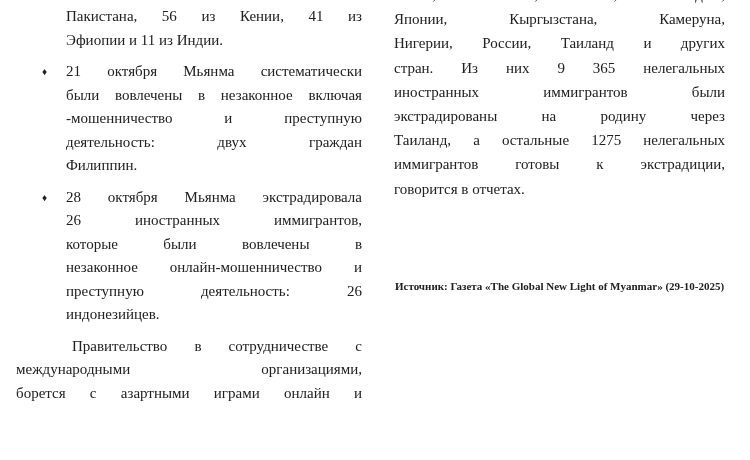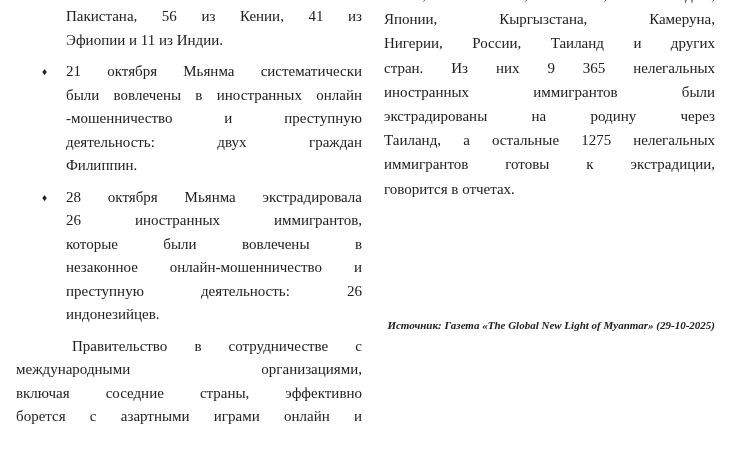--- a/index.html
+++ b/index.html
@@ -3,69 +3,68 @@
 <meta charset="utf-8">
 <style>
   html,body{margin:0;padding:0;}
   body{
     width:750px;height:460px;overflow:hidden;position:relative;
     background:#ffffff;color:#212121;
     font-family:"Liberation Serif", "DejaVu Serif", serif;
   }
   .col{position:absolute;top:0;overflow:visible;}
   .col-left{left:16px;width:346px;padding-top:5px;}
-  .col-right{left:384px;width:331px;}
+  .col-right{left:394px;width:331px;}
   .para{margin:0 0 8px 0;}
   .para.hang{margin-left:50px;position:relative;}
   .bullet{
     position:absolute;left:-24px;top:0;
     font-size:10px;line-height:23.5px;color:#212121;
   }
   .line{
     display:block;height:23.5px;line-height:23.5px;
     font-size:15px;white-space:normal;overflow:visible;
   }
   .col-right .line{height:24.2px;line-height:24.2px;}
   .line.j{text-align:justify;text-align-last:justify;}
   .line.indent{padding-left:56px;}
   .line.clip{margin-top:-17px;}
   .source{
-    font-size:11px;font-weight:bold;text-align:right;
-    margin-top:117px;line-height:14px;font-style:italic;
+    font-size:11px;font-weight:bold;text-align:center;
+    margin-top:78px;line-height:14px;
   }
 </style>
 </head>
 <body>
 
 <div class="col col-left">
     <div class="para hang">
       <div class="line j">Пакистана, 56 из Кении, 41 из</div>
       <div class="line">Эфиопии и 11 из Индии.</div>
     </div>
     <div class="para hang">
       <span class="bullet">♦</span>
       <div class="line j">21 октября Мьянма систематически</div>
-      <div class="line j">были вовлечены в иностранных онлайн</div>
+      <div class="line j">были вовлечены в незаконное включая</div>
       <div class="line j">-мошенничество и преступную</div>
       <div class="line j">деятельность: двух граждан</div>
       <div class="line">Филиппин.</div>
     </div>
     <div class="para hang">
       <span class="bullet">♦</span>
       <div class="line j">28 октября Мьянма экстрадировала</div>
       <div class="line j">26 иностранных иммигрантов,</div>
       <div class="line j">которые были вовлечены в</div>
       <div class="line j">незаконное онлайн-мошенничество и</div>
       <div class="line j">преступную деятельность: 26</div>
       <div class="line">индонезийцев.</div>
     </div>
     <div class="para">
       <div class="line j indent">Правительство в сотрудничестве с</div>
       <div class="line j">международными организациями,</div>
-      <div class="line j">включая соседние страны, эффективно</div>
       <div class="line j">борется с азартными играми онлайн и</div>
     </div>
   </div>
 
 <div class="col col-right">
   <div>
       <div class="para">
         <div class="line j clip">Китая, Вьетнама, Лаоса, Камбоджи,</div>
         <div class="line j">Японии, Кыргызстана, Камеруна,</div>
         <div class="line j">Нигерии, России, Таиланд и других</div>

